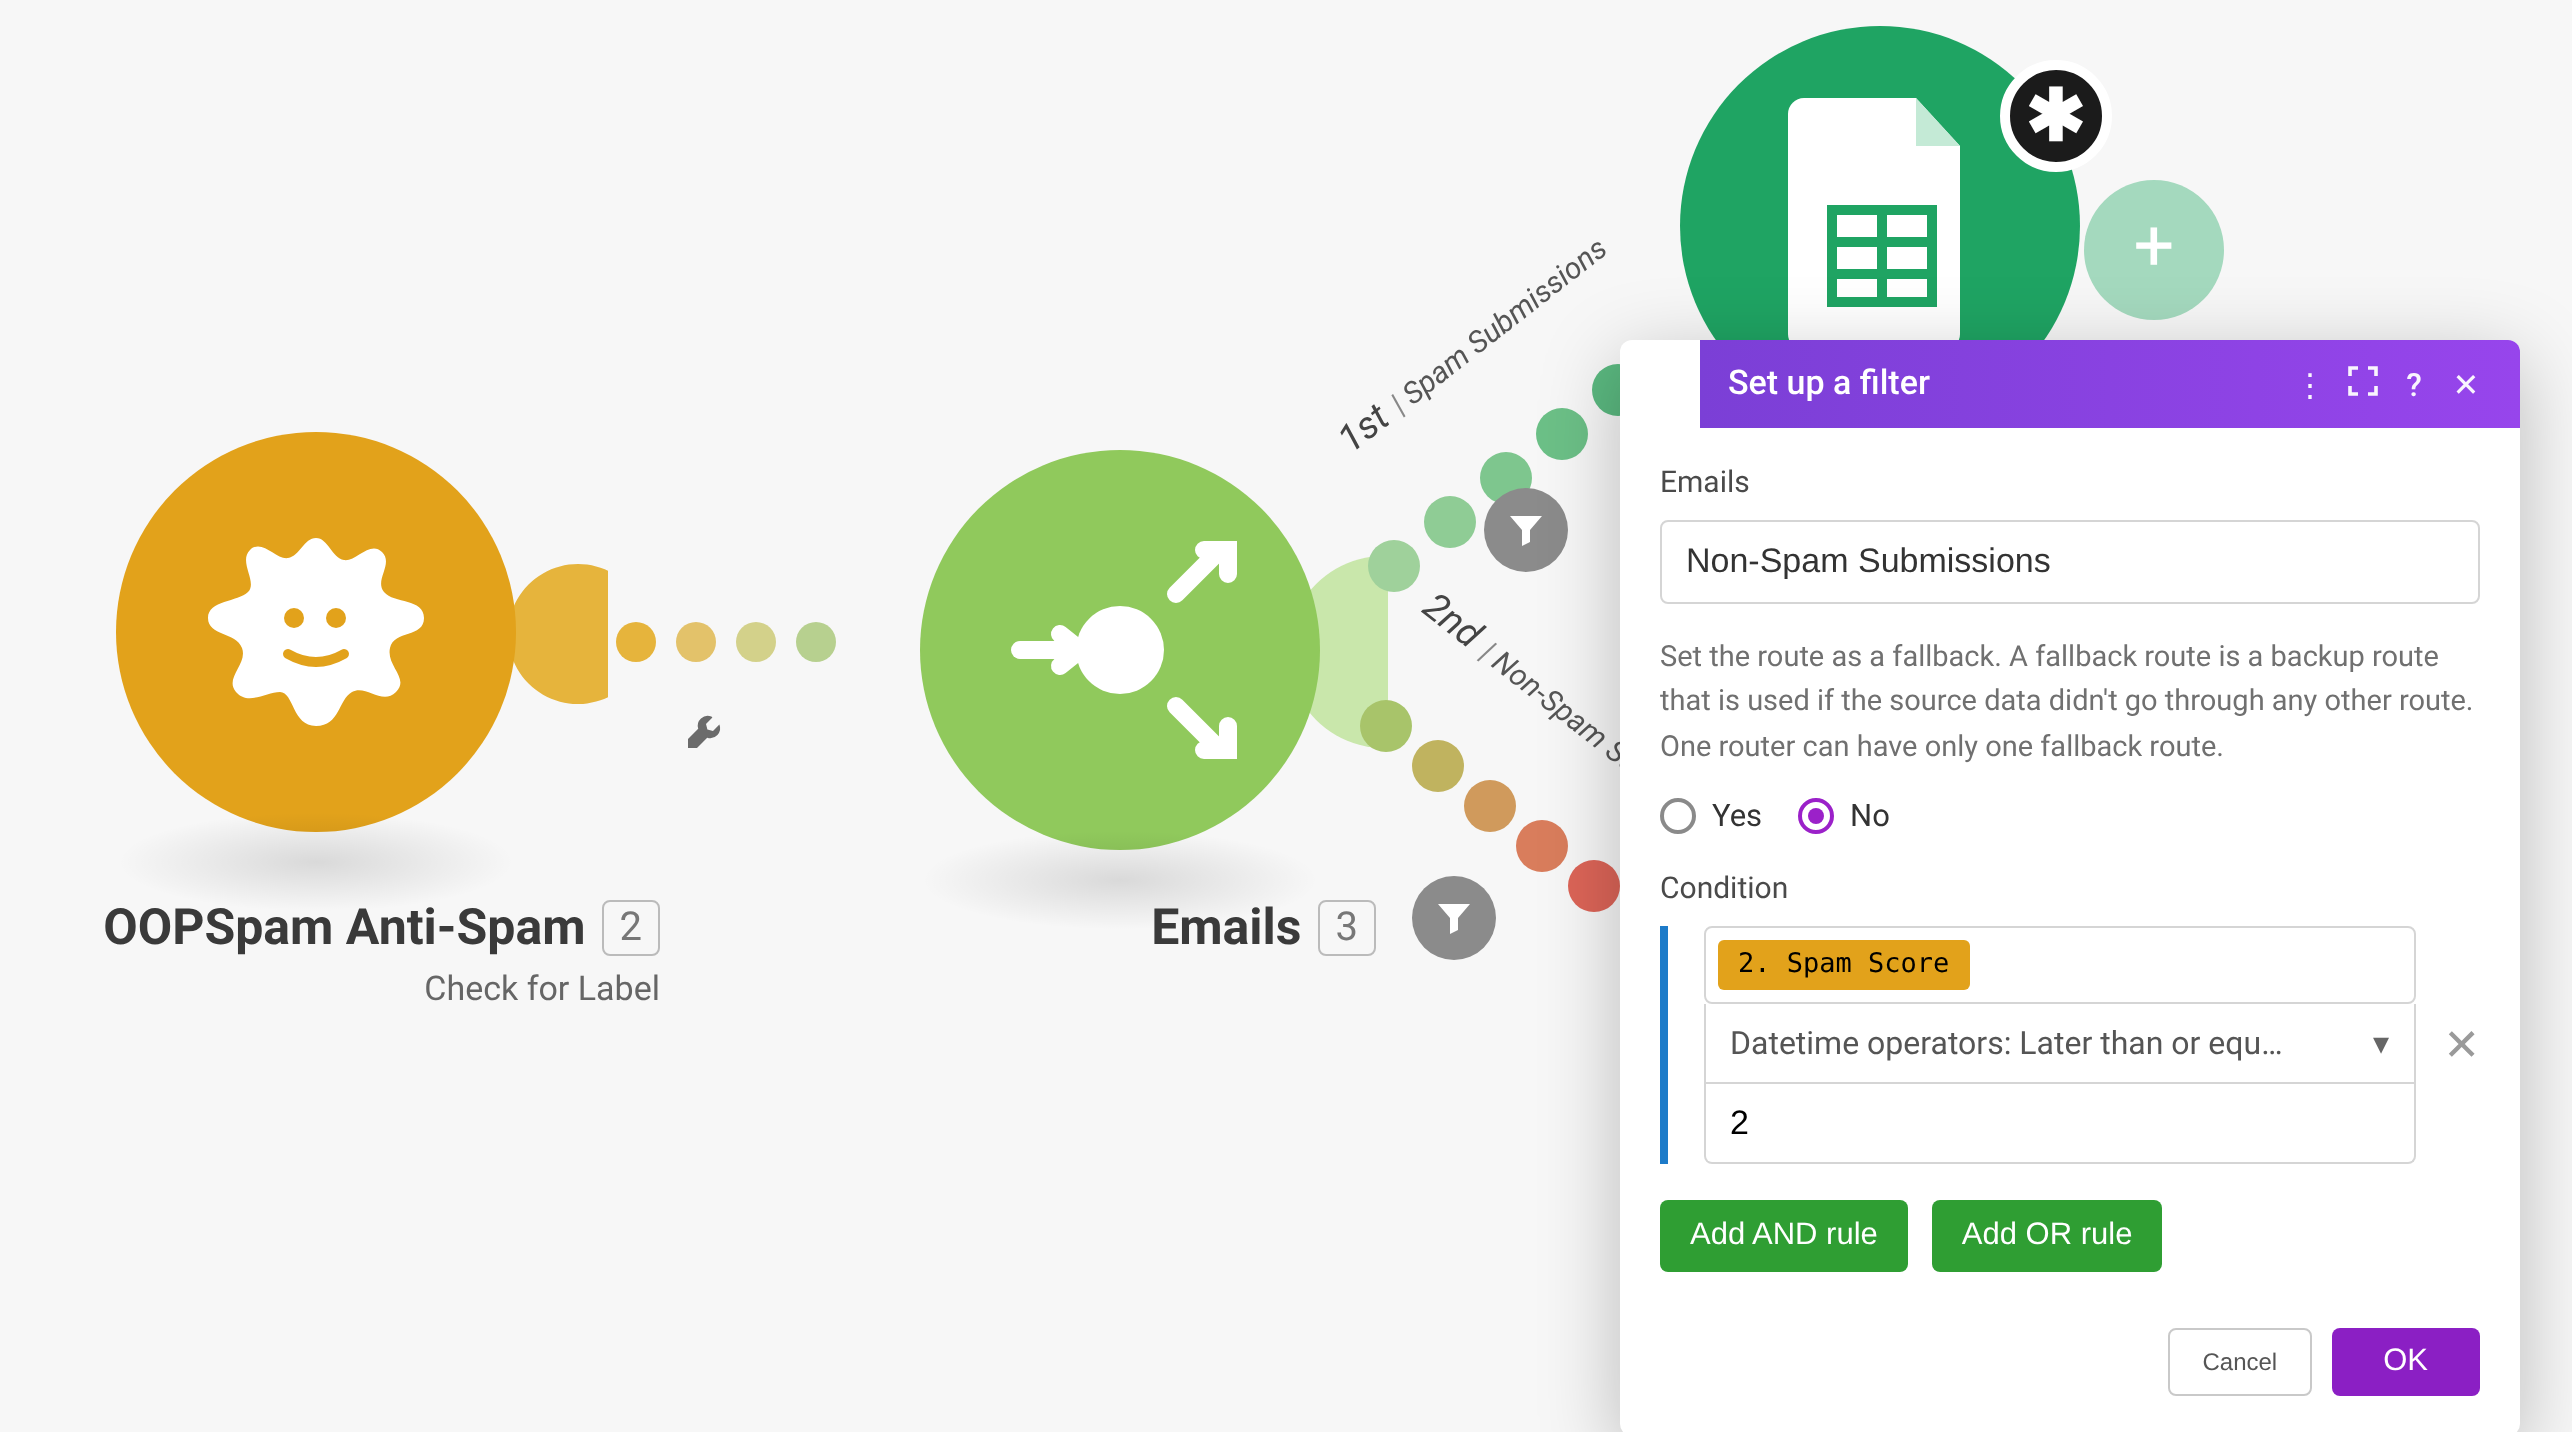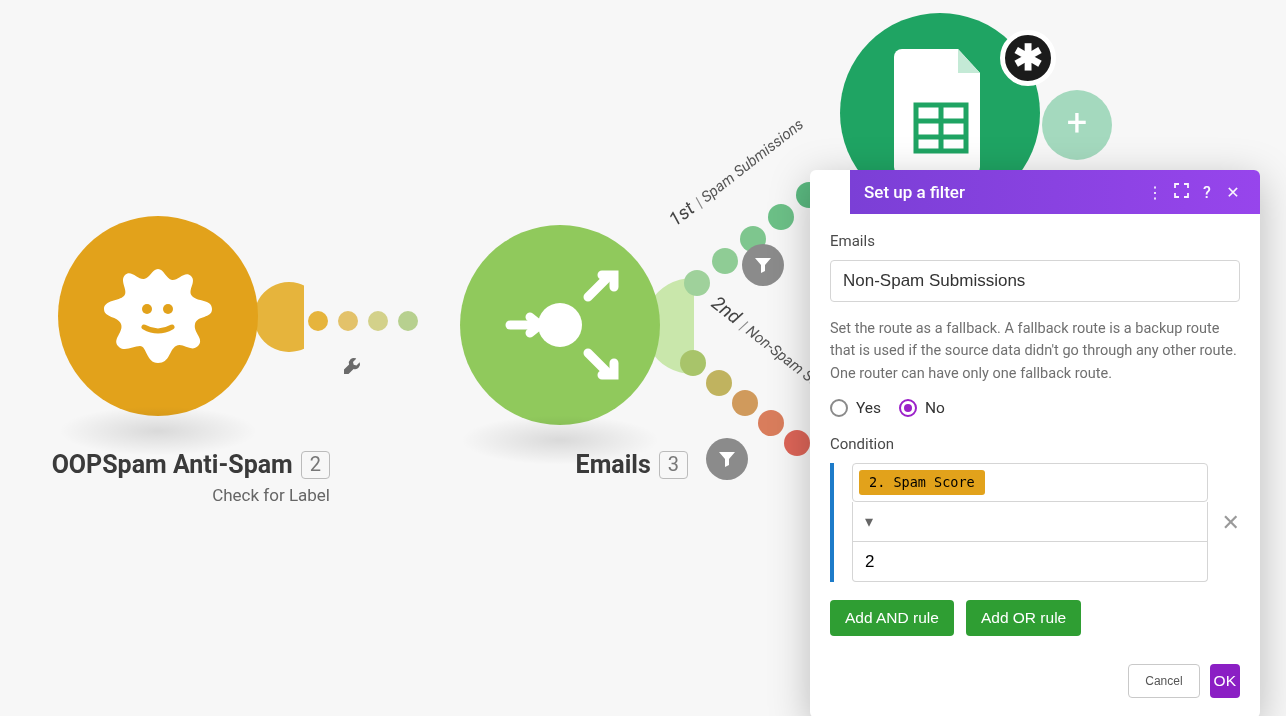--- a/index.html
+++ b/index.html
@@ -72,21 +72,21 @@
   .cond-row .cond { flex:1; }
   .operator-select { border:1px solid #d5d5d5; border-top:none; border-radius:0; width:100%; height:40px; padding:0 12px; font-size:16px; color:#555; display:flex; align-items:center; justify-content:space-between; cursor:pointer;}
   .operator-select .chev { color:#666; }
   .value-in { width:100%; height:40px; border:1px solid #d5d5d5; border-top:none; border-radius:0 0 4px 4px; padding:0 12px; font-size:17px; }
 
   .rule-btns { margin-top:18px; display:flex; gap:12px; }
   .btn-green { background:#2f9e33; color:#fff; border:none; border-radius:4px; padding:9px 15px; font-size:15.5px; cursor:pointer; }
 
   .dlg-footer { display:flex; justify-content:flex-end; gap:10px; padding:14px 20px 20px; }
   .btn-plain { background:#fff; border:1px solid #c9c9c9; color:#555; border-radius:4px; padding:8px 16px; font-size:12px; cursor:pointer;}
-  .btn-primary { background:#8b1fc4; color:#fff; border:none; border-radius:4px; padding:8px 4px; font-size:15.5px; cursor:pointer;}
+  .btn-primary { background:#8b1fc4; color:#fff; border:none; border-radius:4px; padding:8px 26px; font-size:15.5px; cursor:pointer;}
 
 </style>
 </head>
 <body>
 
 <div class="canvas">
 
   <svg style="position:absolute;left:0;top:268px" width="60" height="98" viewBox="0 0 60 98">
     <path d="M60 49 A49 49 0 1 1 60 49.01 Z" fill="#ead07f"></path>
     <path d="M60 49 A36 36 0 1 1 60 49.01 Z" fill="#e6b43c" transform="translate(8,0)"></path>
@@ -227,20 +227,21 @@
           </div>
       </div>
 
       <div class="dlg-label">Condition</div>
       <div class="cond-row">
         <div class="cond">
           <div class="chip-box">
             <span class="chip">2. Spam Score</span>
           </div>
           <div class="operator-select">
+            <span>Datetime operators: Later than or equ…</span>
             <span class="chev">▾</span>
           </div>
           <input class="value-in" value="2" style="">
         </div>
         <span class="remove-x">✕</span>
       </div>
 
       <div class="rule-btns">
         <button class="btn-green">Add AND rule</button>
         <button class="btn-green">Add OR rule</button>

